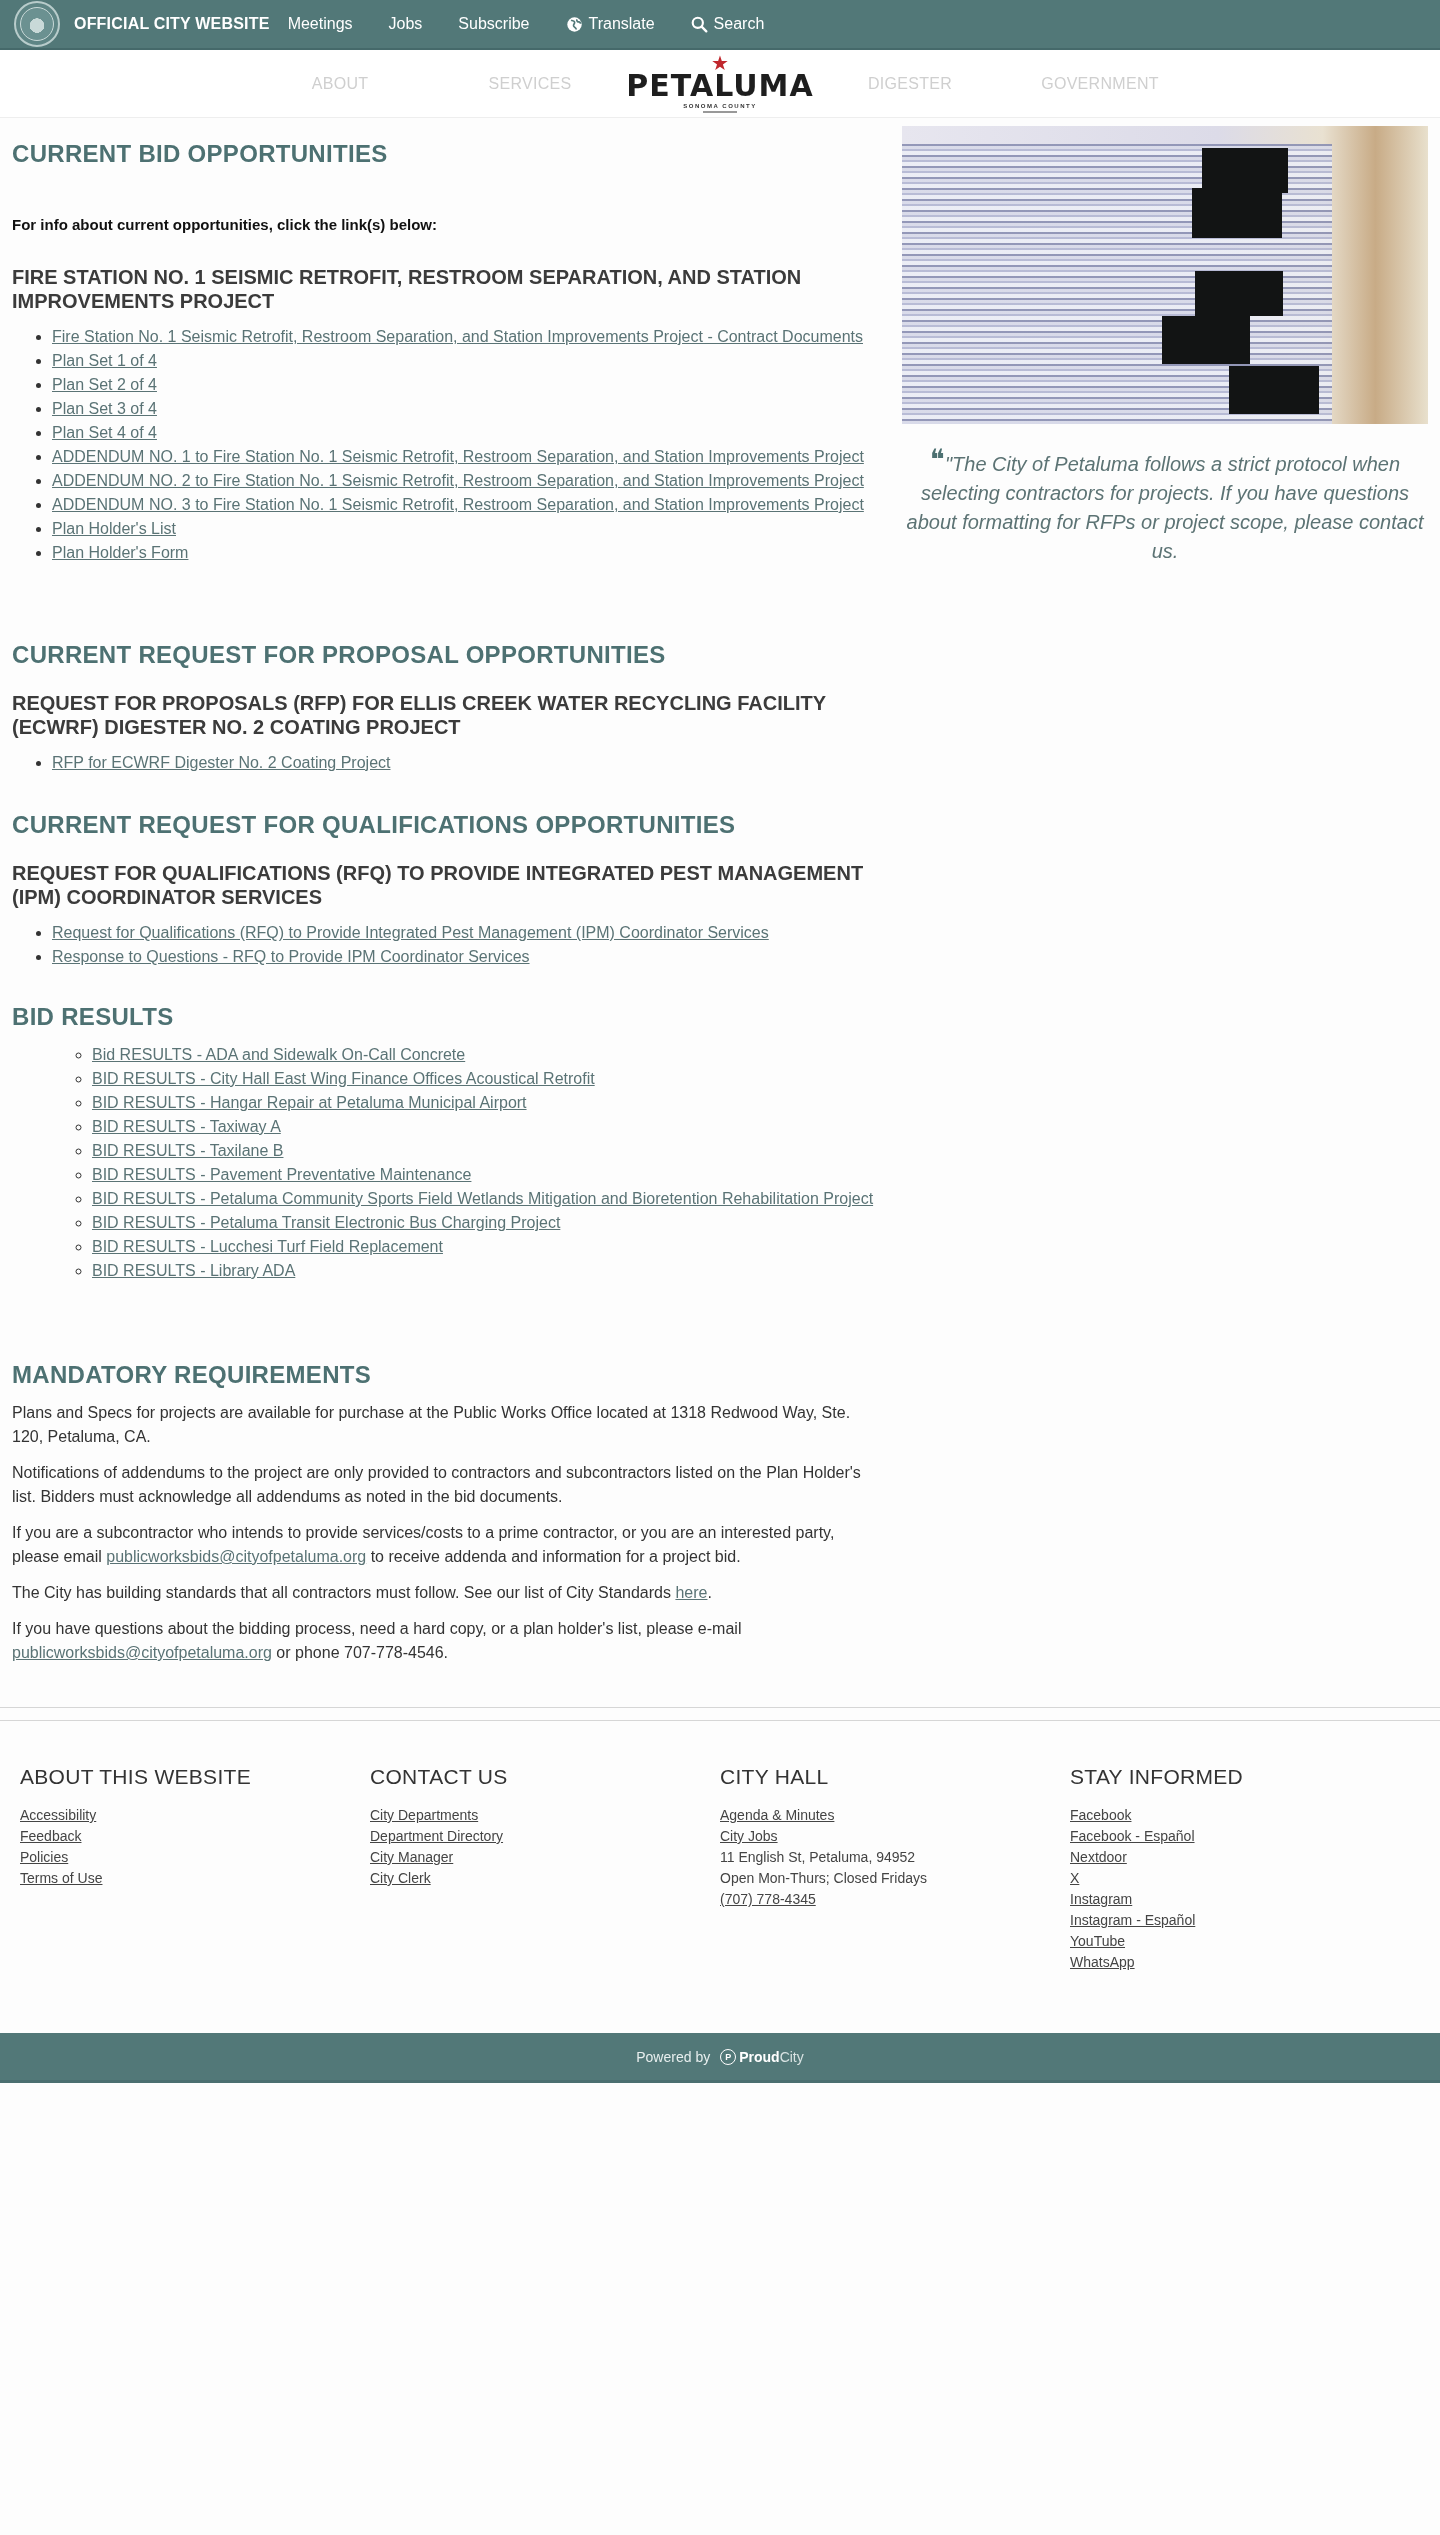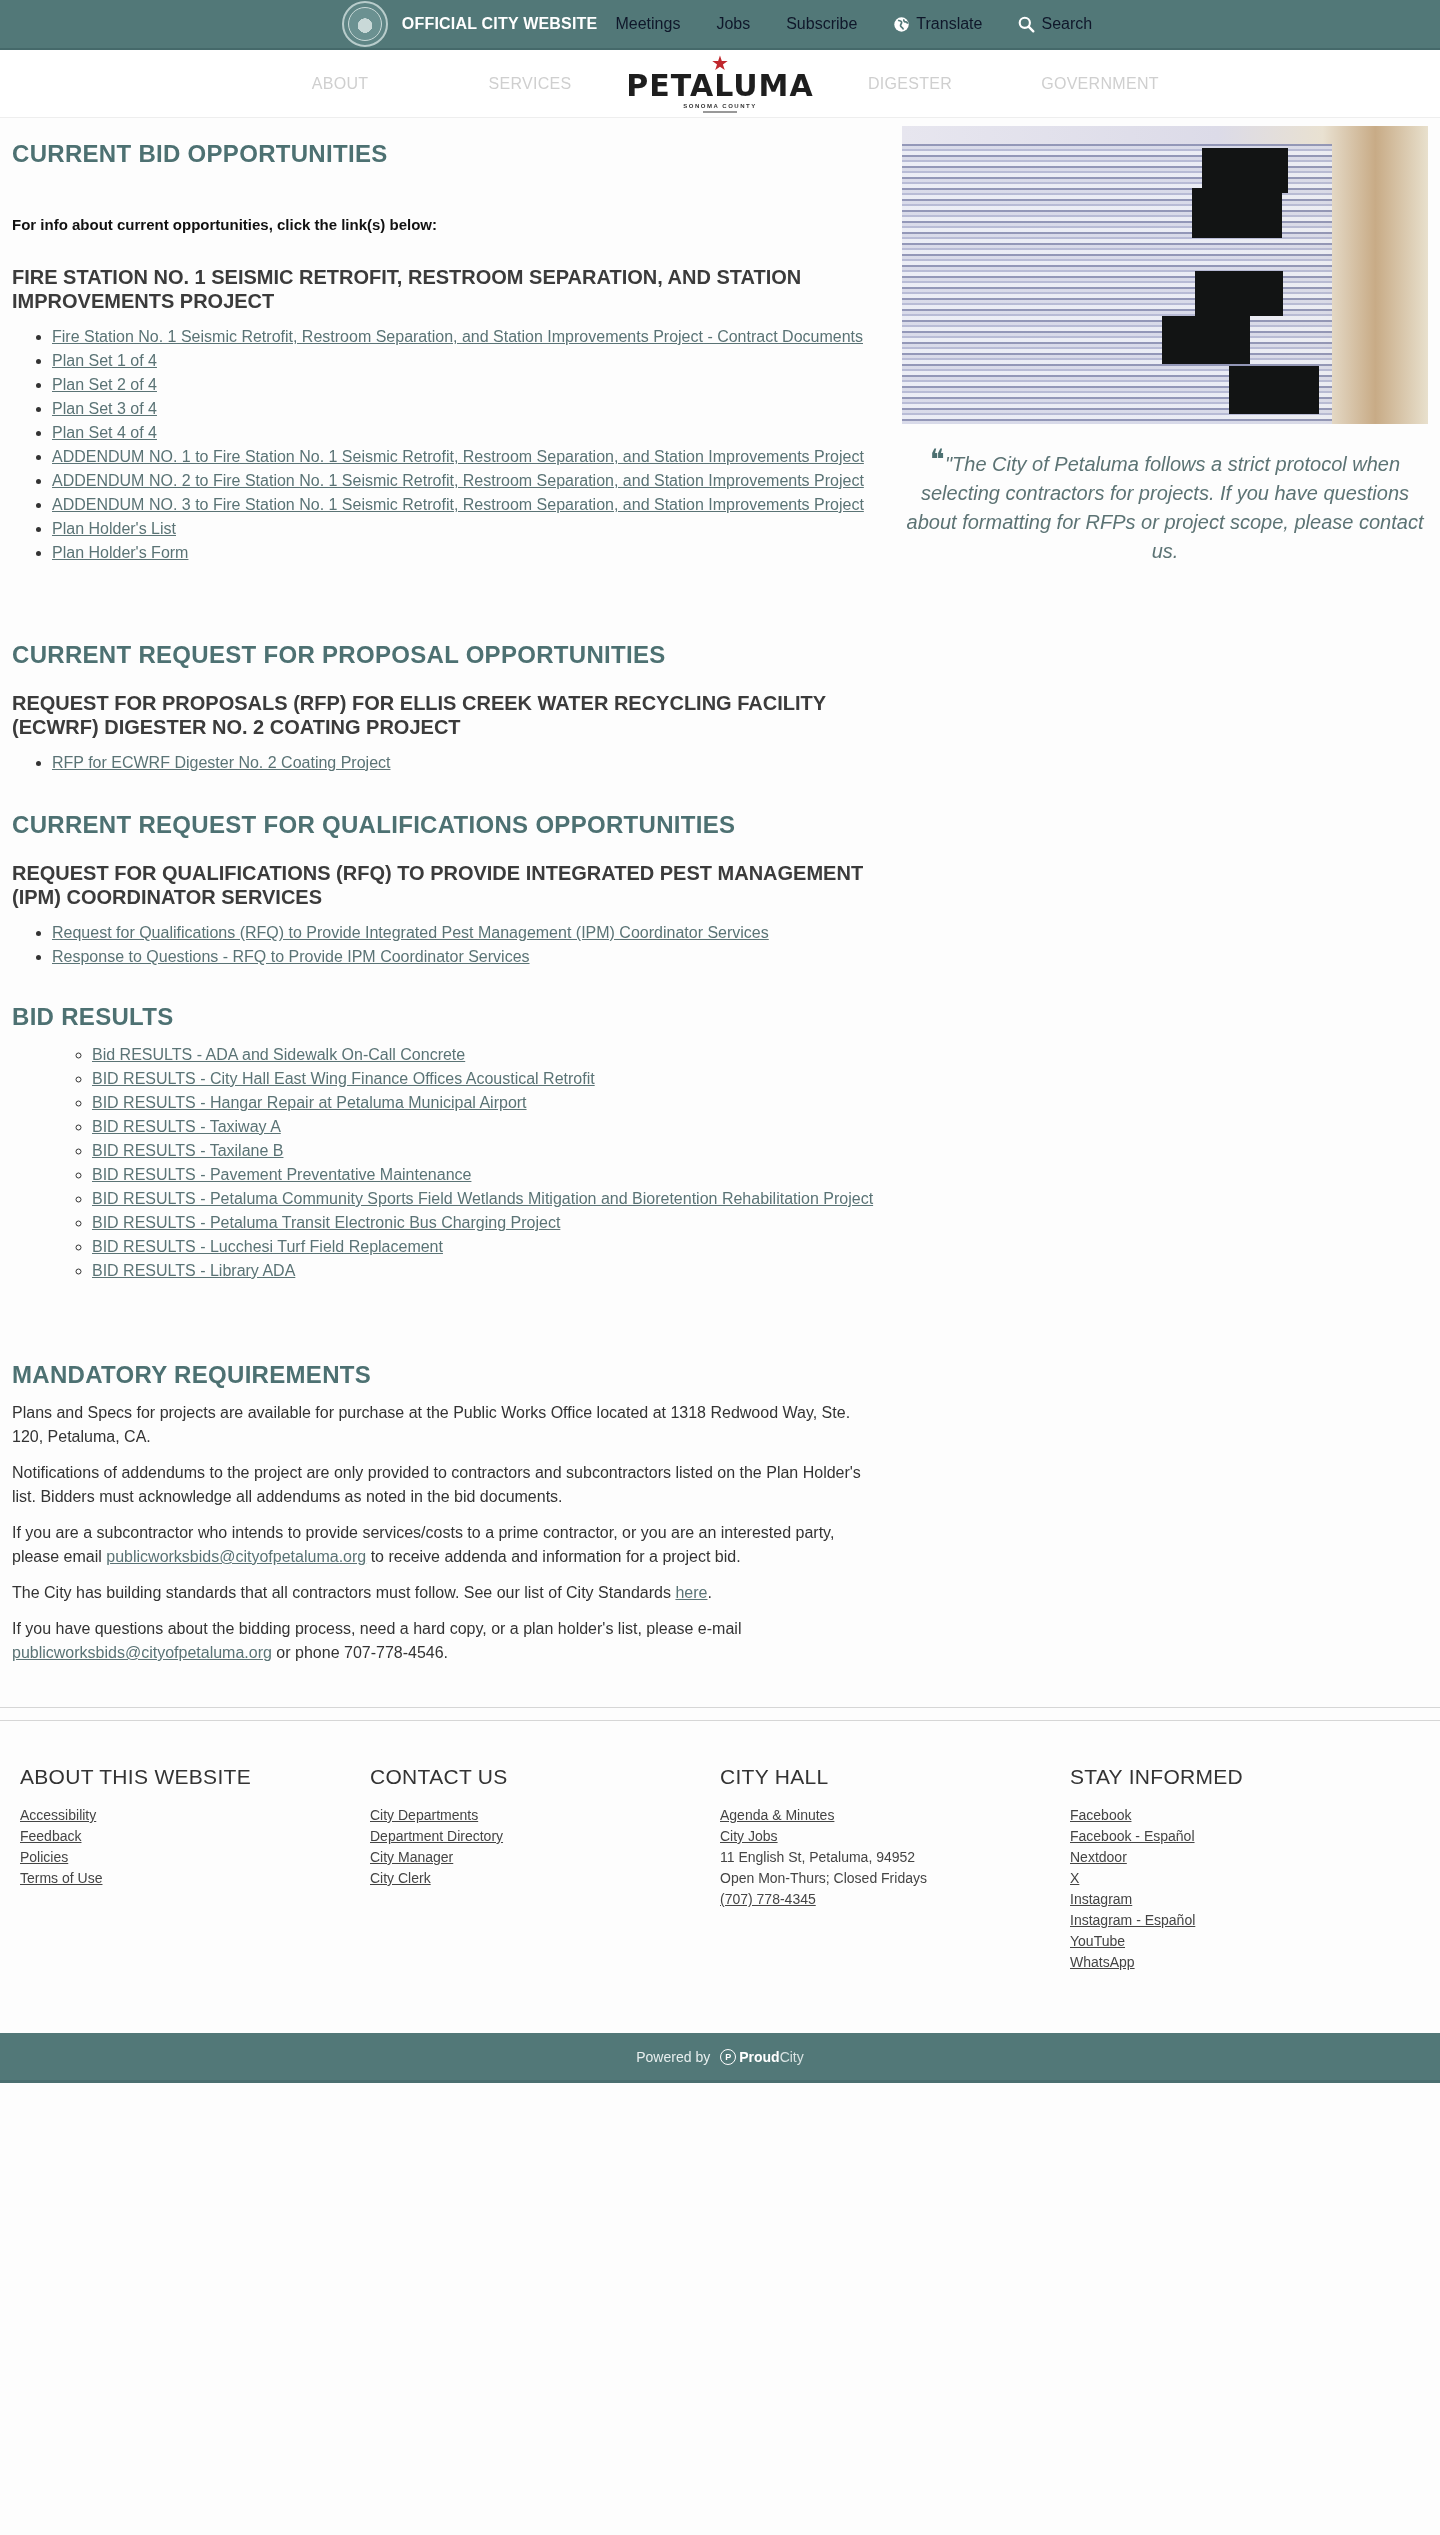--- a/index.html
+++ b/index.html
@@ -1,27 +1,27 @@
 <!DOCTYPE html>
 <html><head>
 <meta charset="utf-8">
 <style>
   * { box-sizing: border-box; margin: 0; padding: 0; }
   html, body { width: 1440px; background: #fdfdfd; }
   body { font-family: "Liberation Sans", "DejaVu Sans", sans-serif; color: #333; }
   a { color: #5a7375; text-decoration: underline; }
 
   
-  .topbar { height: 50px; background: #527878; display: flex; align-items: center; justify-content: center; padding: 0 12px 0 14px; border-bottom: 2px solid #45696a; }
+  .topbar { height: 50px; background: #527878; display: flex; align-items: center; justify-content: flex-start; padding: 0 12px 0 14px; border-bottom: 2px solid #45696a; }
   .topbar-left { display: flex; align-items: center; gap: 14px; }
   .seal { width: 46px; height: 46px; border-radius: 50%; border: 2px solid #b8cccb; display: flex; align-items: center; justify-content: center; background: #5e8585; }
   .seal-inner { width: 34px; height: 34px; border-radius: 50%; border: 1px solid #c9d9d8; background: radial-gradient(circle at 50% 55%, #c9d9d8 0 30%, #6b9191 31% 100%); }
   .site-title { color: #fff; font-weight: bold; font-size: 16px; letter-spacing: 0.2px; }
   .topnav { display: flex; align-items: center; gap: 0; }
-  .topnav a { color: #0f172a; text-decoration: none; font-size: 16px; padding: 0 18px; display: flex; align-items: center; gap: 6px; }
+  .topnav a { color: #ffffff; text-decoration: none; font-size: 16px; padding: 0 18px; display: flex; align-items: center; gap: 6px; }
   .topnav a:last-child { padding-right: 8px; }
   .topnav svg { width: 17px; height: 17px; }
 
   
   .mainnav { height: 68px; background: #fff; display: flex; align-items: center; justify-content: center; border-bottom: 1px solid #eee; position: relative; }
   .mainnav .nav-item { color: #cfcfcf; font-size: 16px; text-decoration: none; letter-spacing: 0.3px; width: 190px; text-align: center; }
   .logo { width: 190px; display: flex; flex-direction: column; align-items: center; margin: 0 0px; }
   .logo-star { color: #c0272d; font-size: 20px; line-height: 16px; }
   .logo-word { font-family: "DejaVu Sans", sans-serif; font-weight: bold; font-size: 30px; letter-spacing: 1px; color: #1e1e1e; line-height: 30px; }
   .logo-sub { font-size: 6px; letter-spacing: 1.5px; color: #333; margin-top: 2px; font-weight: bold; }

